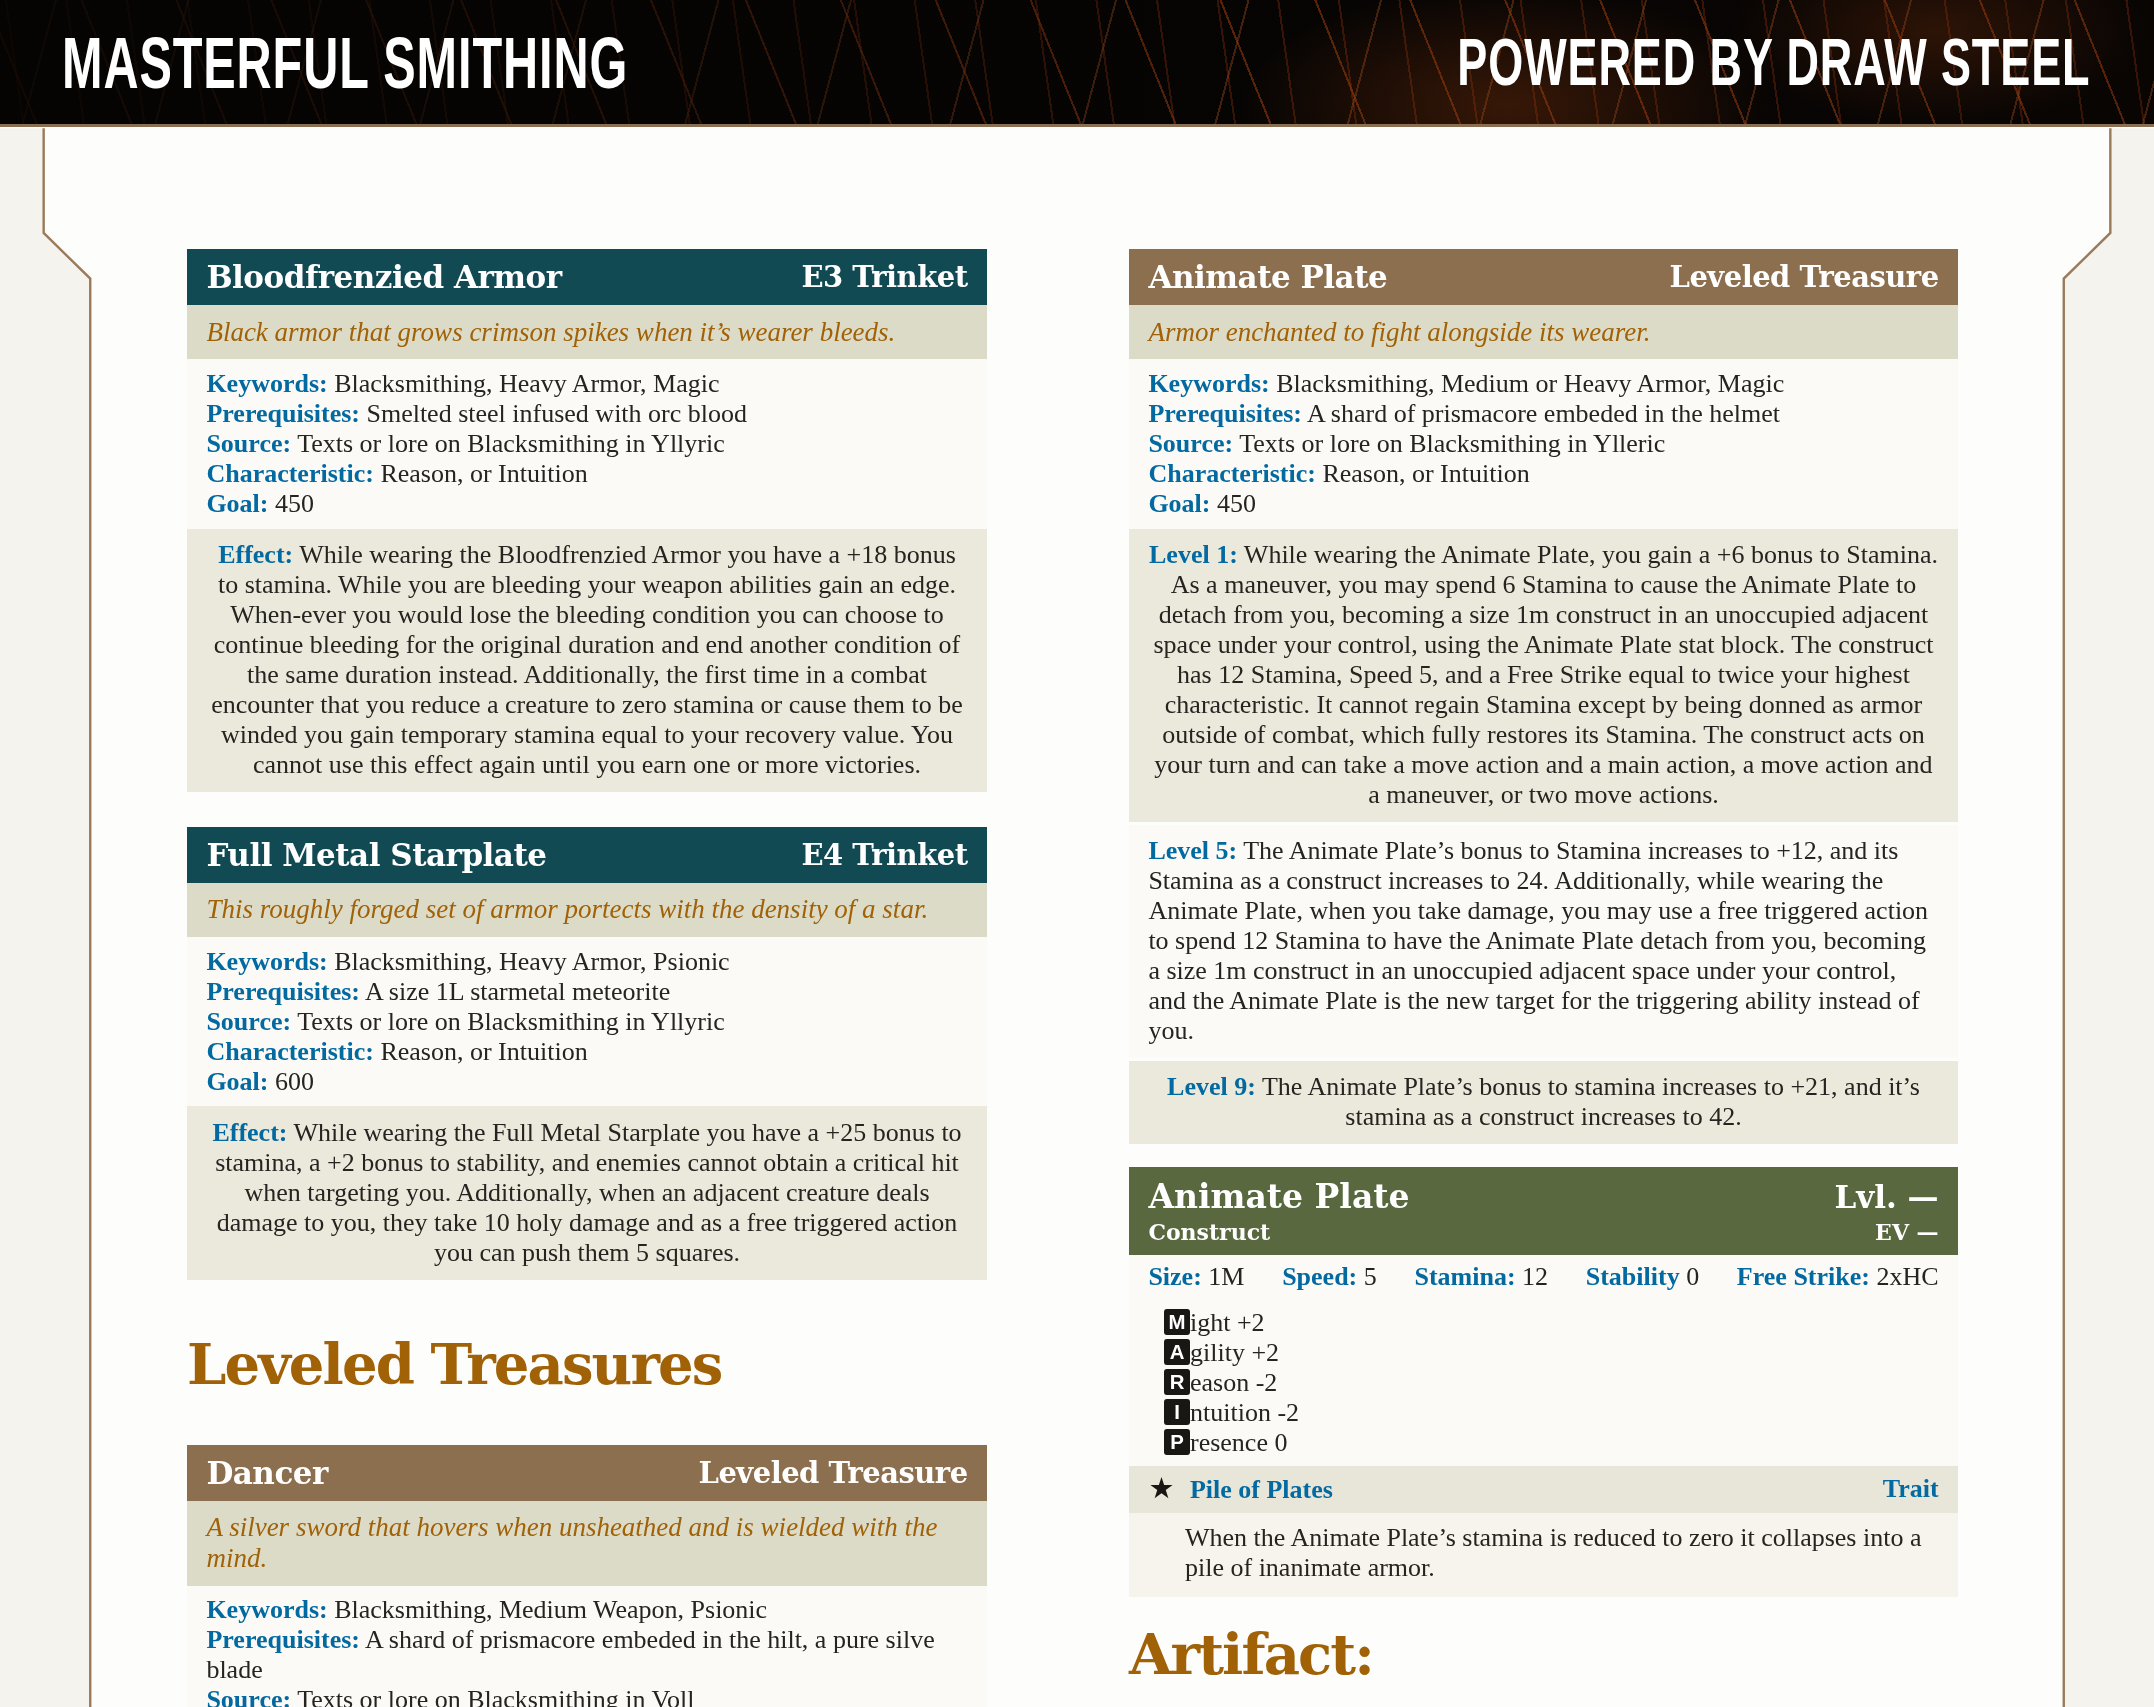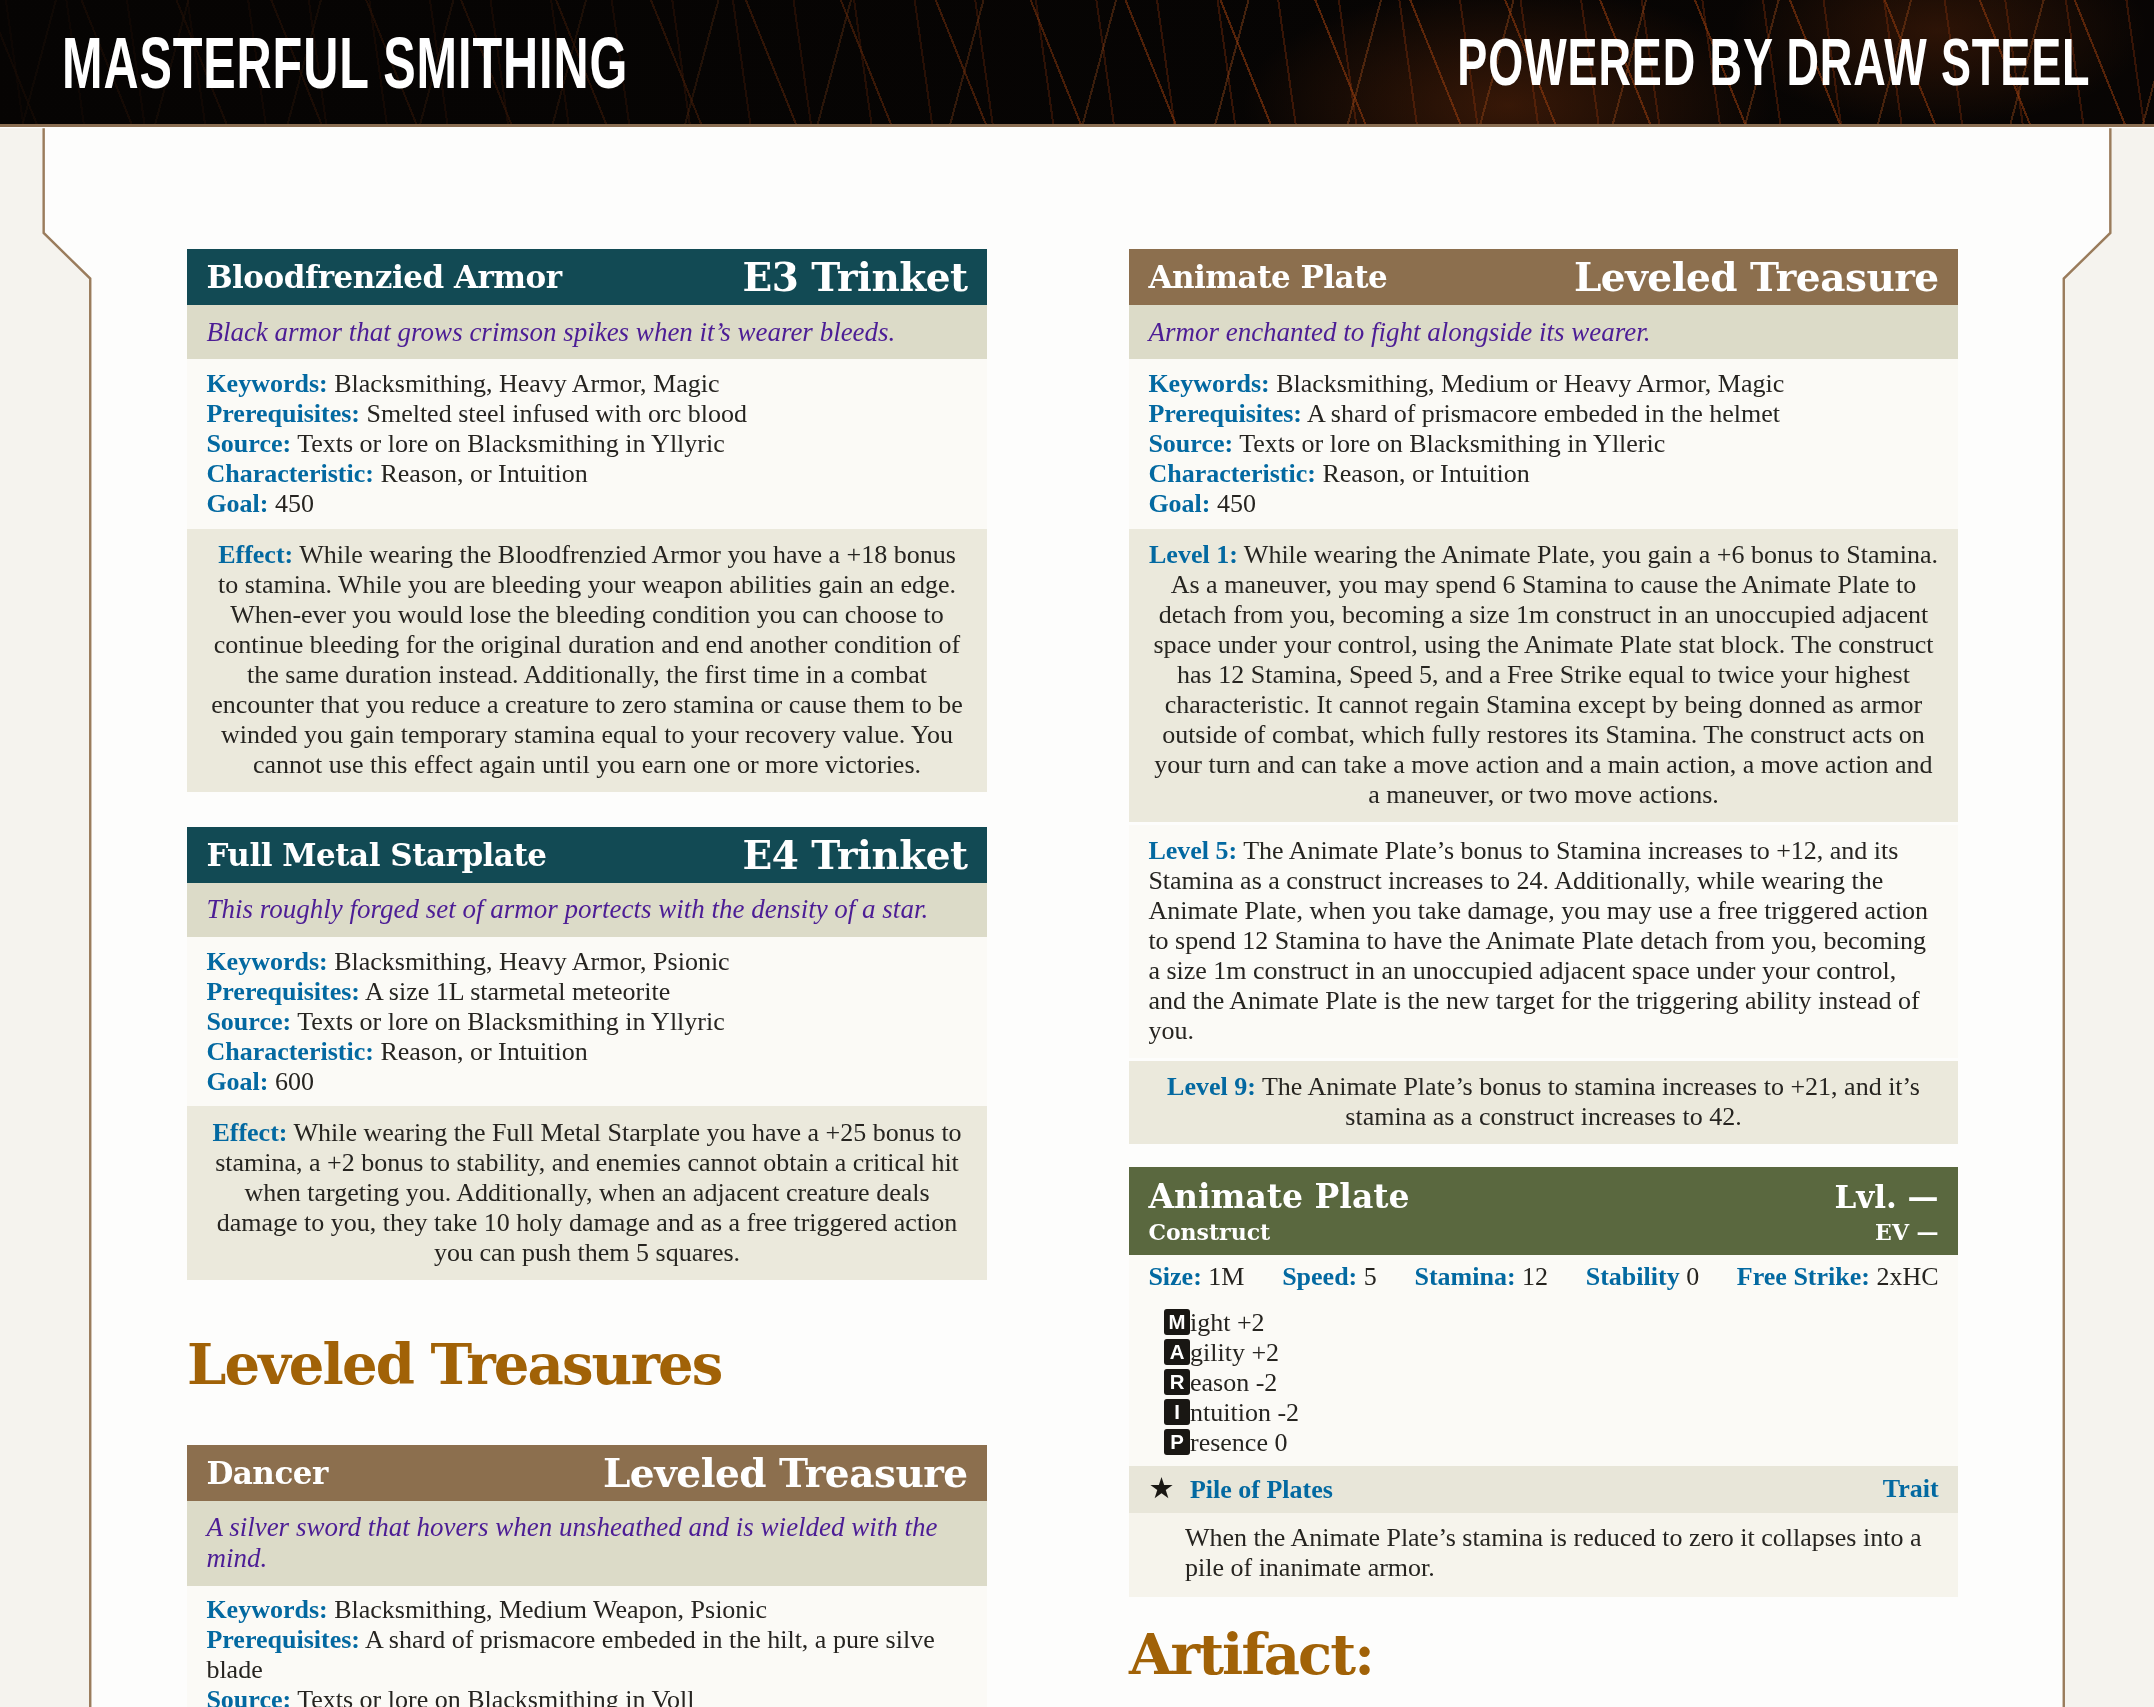--- a/index.html
+++ b/index.html
@@ -31,22 +31,22 @@
   .col-left{left:187px;width:800px;}
   .col-right{left:1129px;width:829px;}
 
   
   .card{width:100%;}
   .card-head{display:flex;justify-content:space-between;align-items:center;height:56px;padding:0 19.4px;box-sizing:border-box;}
   .card-head.teal{background:#124a54;}
   .card-head.brown{background:#8c6f4e;}
   .card-head.maroon{background:#7b1f45;}
   .card-title{font-family:"DejaVu Serif", serif;font-weight:700;font-size:31px;color:#fff;letter-spacing:-0.5px;}
-  .card-badge{font-family:"DejaVu Serif", serif;font-weight:700;font-size:39px;color:#fff;letter-spacing:-0.5px;}
-  .flavor{background:#dcdbc8;padding:11.6px 19.4px;font-style:italic;font-size:27px;line-height:31px;color:#4c1d95;}
+  .card-badge{font-family:"DejaVu Serif", serif;font-weight:700;font-size:29px;color:#fff;letter-spacing:-0.5px;}
+  .flavor{background:#dcdbc8;padding:11.6px 19.4px;font-style:italic;font-size:27px;line-height:31px;color:#a16207;}
   .statlines{background:#fbfaf6;padding:9.7px 19.4px;font-size:26px;line-height:30px;}
   .statlines p{margin:0;}
   .para{padding:11.6px 19.4px;font-size:26px;line-height:30px;}
   .para.beige{background:#ebe9dc;text-align:center;}
   .para.white{background:#fbfaf6;}
   .para + .para{margin-top:2.9px;}
   b{color:#0369a1;}
 
   
   .section-heading{margin:0;font-family:"DejaVu Serif", serif;font-weight:700;font-size:56px;

